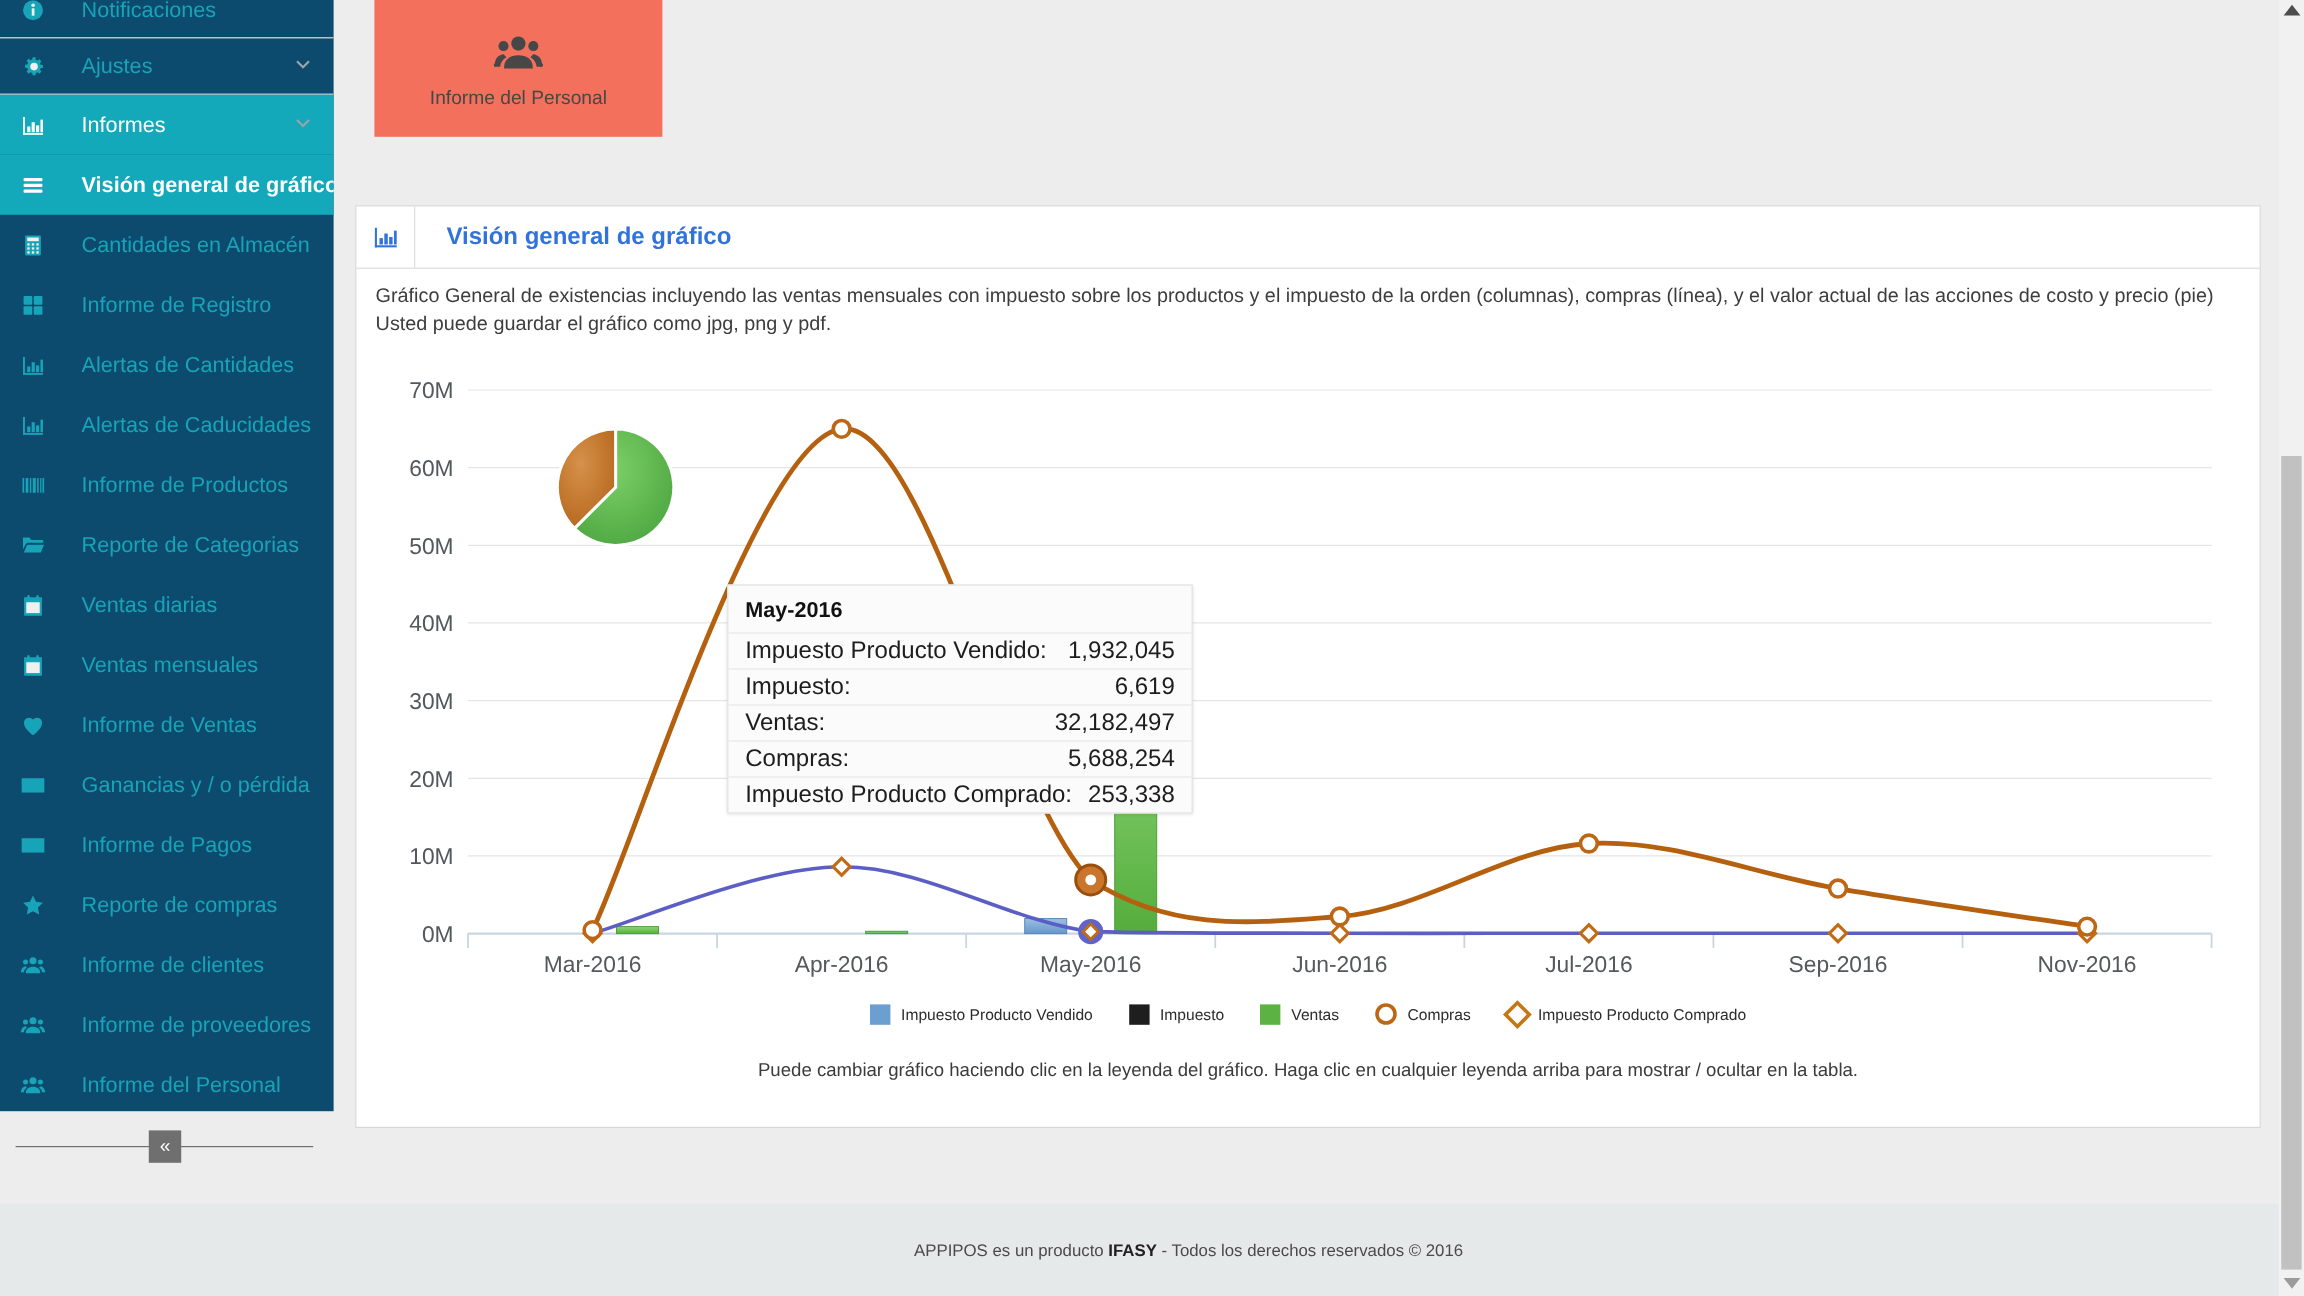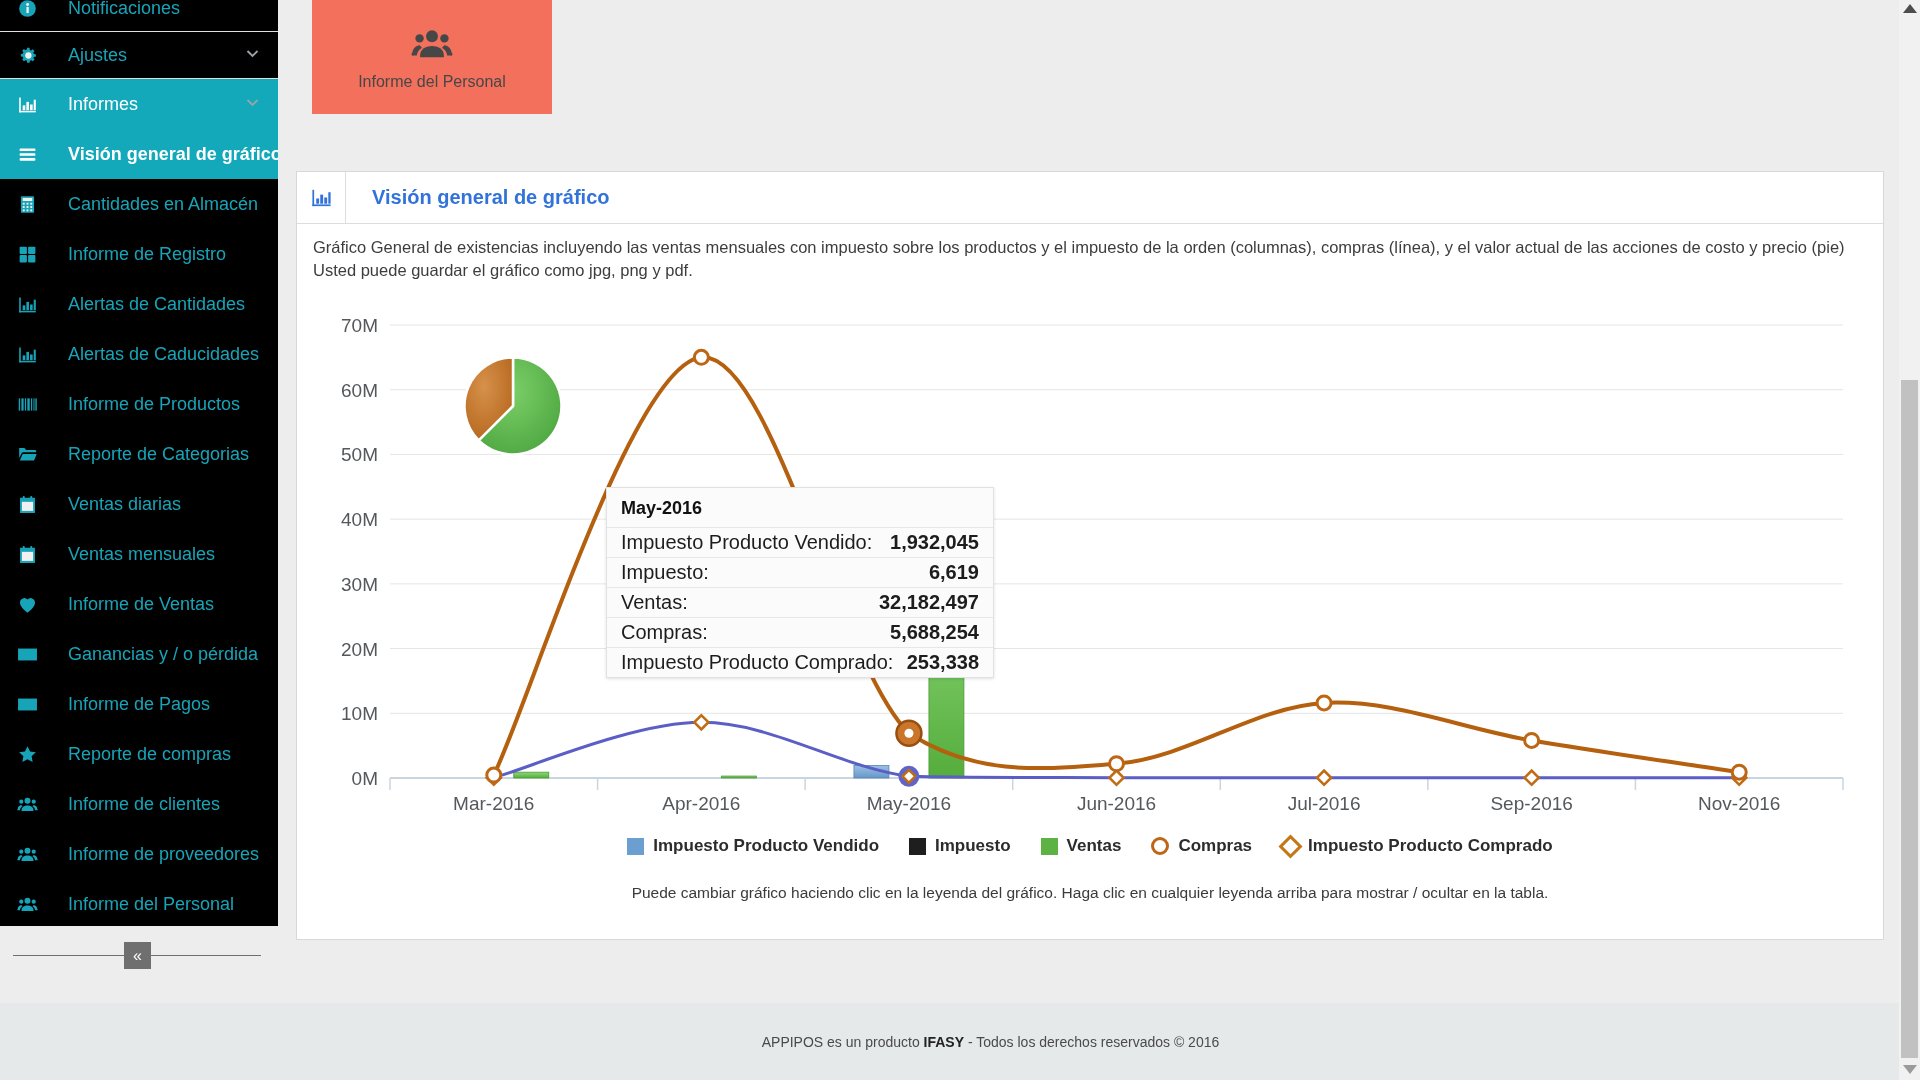--- a/index.html
+++ b/index.html
@@ -3,21 +3,21 @@
 <meta charset="utf-8">
 <style>
   html,body{margin:0;padding:0;}
   body{
     width:1920px;height:1080px;overflow:hidden;position:relative;
     background:#ededed;
     font-family:"Liberation Sans","DejaVu Sans",sans-serif;
     -webkit-font-smoothing:antialiased;
   }
   
-  .sidebar{position:absolute;left:0;top:0;width:278px;height:926px;background:#000000;overflow:hidden;}
+  .sidebar{position:absolute;left:0;top:0;width:278px;height:926px;background:#0c4a6e;overflow:hidden;}
   .side-row{display:flex;align-items:center;height:50px;color:#18a4b8;font-size:18px;cursor:pointer;position:relative;}
   .side-row .ic{width:26px;margin-left:14px;display:flex;justify-content:center;align-items:center;flex:0 0 26px;}
   .side-row .ic svg{width:21px;height:21px;fill:currentColor;}
   .side-row .lbl{margin-left:28px;white-space:nowrap;}
   .side-row .chev{position:absolute;right:18px;color:#9aa4a8;}
   .side-row .chev svg{width:15px;height:15px;fill:none;stroke:currentColor;stroke-width:3;}
   .row-notif{height:46px;margin-top:-15px;border-bottom:1px solid #e0e0e0;}
   .row-ajustes{height:46px;border-bottom:1px solid #e0e0e0;}
   .row-informes{background:#13a8ba;color:#fff;}
   .row-active{background:#13a8ba;color:#fff;font-weight:bold;}
@@ -38,25 +38,25 @@
   .panel-desc{margin:12px 16px 0 16px;font-size:16.5px;line-height:23px;color:#3d3d3d;}
   
   .chart-wrap{position:absolute;left:310px;top:300px;width:1560px;height:520px;}
   .chart-wrap svg{position:absolute;left:0;top:0;}
   
   .tooltip{position:absolute;left:296px;top:187px;width:386px;background:#fbfbfb;border:1px solid #e2e2e2;
     box-shadow:0 1px 3px rgba(0,0,0,.12);z-index:5;}
   .tt-title{font-size:18px;font-weight:bold;color:#111;padding:10px 14px 8px 14px;}
   .tt-row{display:flex;align-items:center;border-top:1px solid #e7e7e7;padding:4px 14px;font-size:20px;color:#1d1d1d;height:21px;}
   .tt-row .l{flex:1;}
-  .tt-row .v{font-weight:bold;}
+  .tt-row .v{font-weight:normal;}
   
   .legend{position:absolute;left:296px;top:836px;width:1588px;display:flex;justify-content:center;gap:30px;}
   .lg-item{display:flex;align-items:center;gap:9px;cursor:pointer;}
-  .lg-item .txt{font-size:17px;font-weight:bold;color:#2c2c2c;}
+  .lg-item .txt{font-size:13px;font-weight:normal;color:#2c2c2c;}
   .mk-square{width:17px;height:17px;}
   .mk-circle{width:12px;height:12px;border-radius:50%;border:3px solid #bd6716;background:#fff;}
   .mk-diamond{width:11px;height:11px;border:3px solid #c47717;background:#fff;transform:rotate(45deg);}
   .chart-note{position:absolute;left:296px;top:884px;width:1588px;text-align:center;font-size:15.5px;color:#3b3b3b;}
   
   .footer{position:absolute;left:0;top:1003px;width:1901px;height:77px;background:#e6e9ea;
     display:flex;align-items:center;justify-content:center;font-size:14px;color:#4a4a4a;padding-left:40px;}
   .footer b{color:#222;}
   
   .scrollbar{position:absolute;left:1899px;top:0;width:21px;height:1080px;background:#f1f1f1;}

